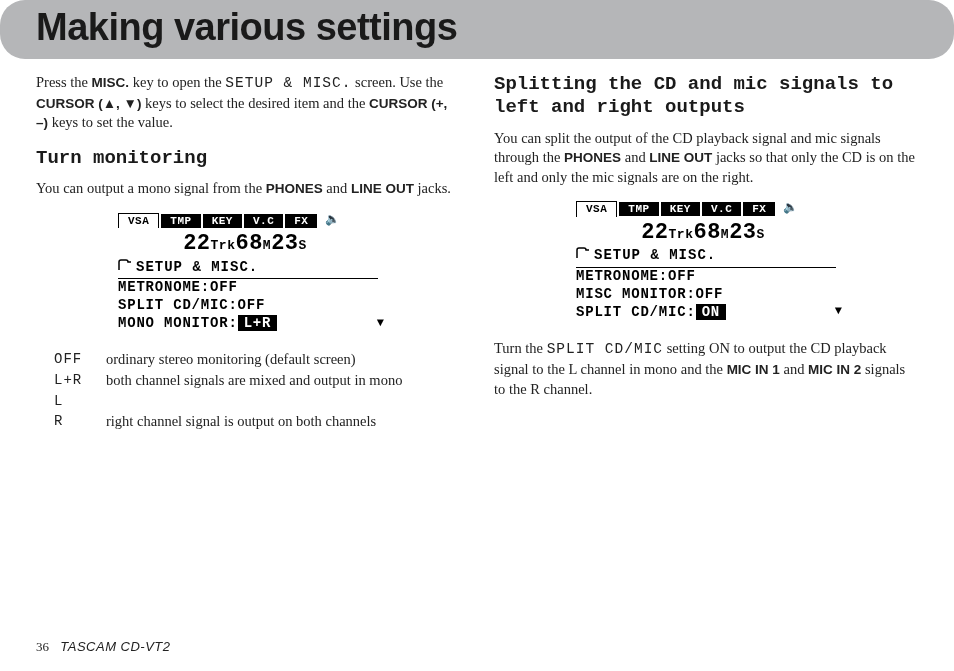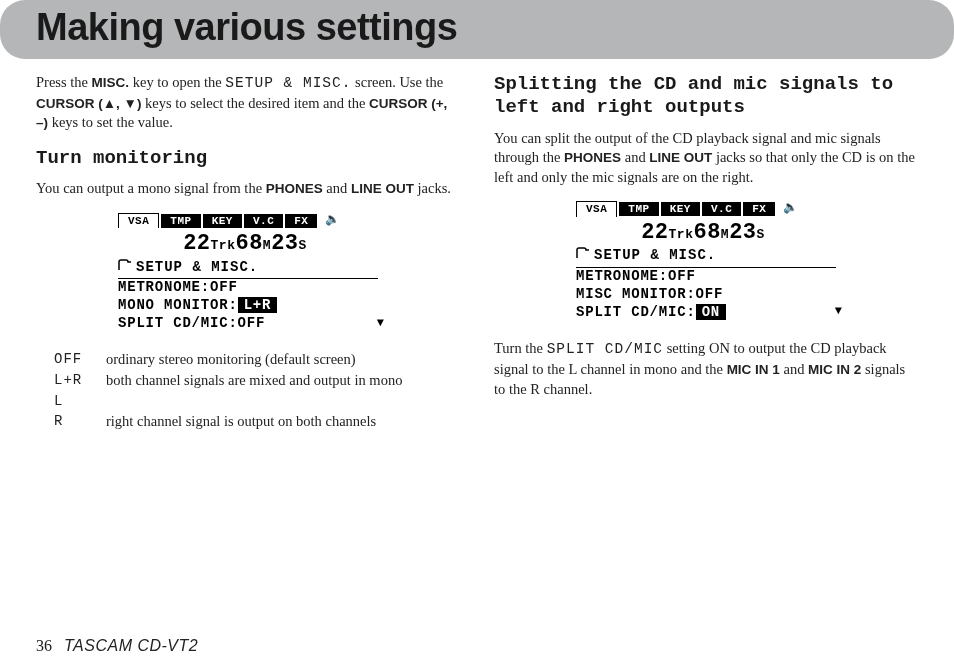--- a/index.html
+++ b/index.html
@@ -98,21 +98,21 @@
   .lcd .hi { background:#000; color:#fff; padding:0 6px;}
   .lcd .dn-arrow { position:absolute; right:-6px; bottom:2px; font-size:12px;}
   .opt-table { margin: 6px 0 6px 18px; }
   .opt-row { display:flex; margin-bottom:4px; }
   .opt-key { width:52px; font-family:'Courier New', monospace; letter-spacing:1px; font-size:14px;}
   .opt-val { font-size:14.5px; flex:1;}
   .footer {
     position:absolute;
     bottom:16px;
     left:36px;
-    font-size:16px;
+    font-size:13px;
     font-style:italic;
     color:#222;
   }
   .footer .num { font-style:normal; font-weight:normal; margin-right:8px;}
   .footer .model { font-style:italic; font-family: Arial, sans-serif; letter-spacing:0.5px;}
 </style>
 </head>
 <body>
 
 <div class="title-bar">
@@ -148,22 +148,22 @@
         </div>
         <div class="folder-row">
           <span class="folder-icon">
             <svg width="14" height="12" viewBox="0 0 14 12">
                 <path d="M1 11 L1 3 Q1 1 3 1 L8 1 Q10 1 10 3 L13 3" stroke="#000" stroke-width="1.5" fill="none"></path>
               </svg>
           </span>
           <span class="label">SETUP &amp; MISC.</span>
         </div>
         <div class="line">METRONOME:OFF</div>
+        <div class="line">SPLIT CD/MIC:OFF</div>
         <div class="line"><span>MONO MONITOR:</span><span class="hi">L+R</span></div>
-        <div class="line">SPLIT CD/MIC:OFF</div>
         <span class="dn-arrow">▼</span>
       </div>
     </div>
 
 
     <div class="opt-table">
       <div class="opt-row">
           <div class="opt-key">OFF</div>
           <div class="opt-val">ordinary stereo monitoring (default screen)</div>
         </div>

